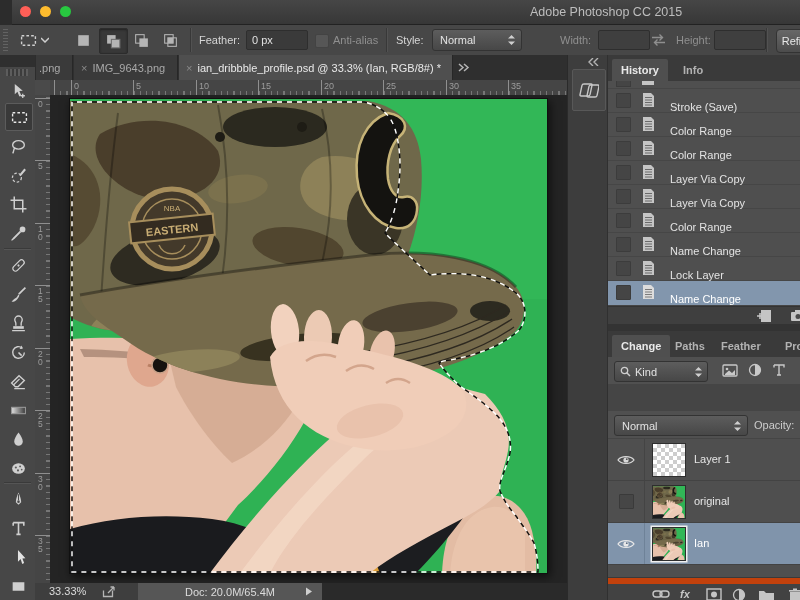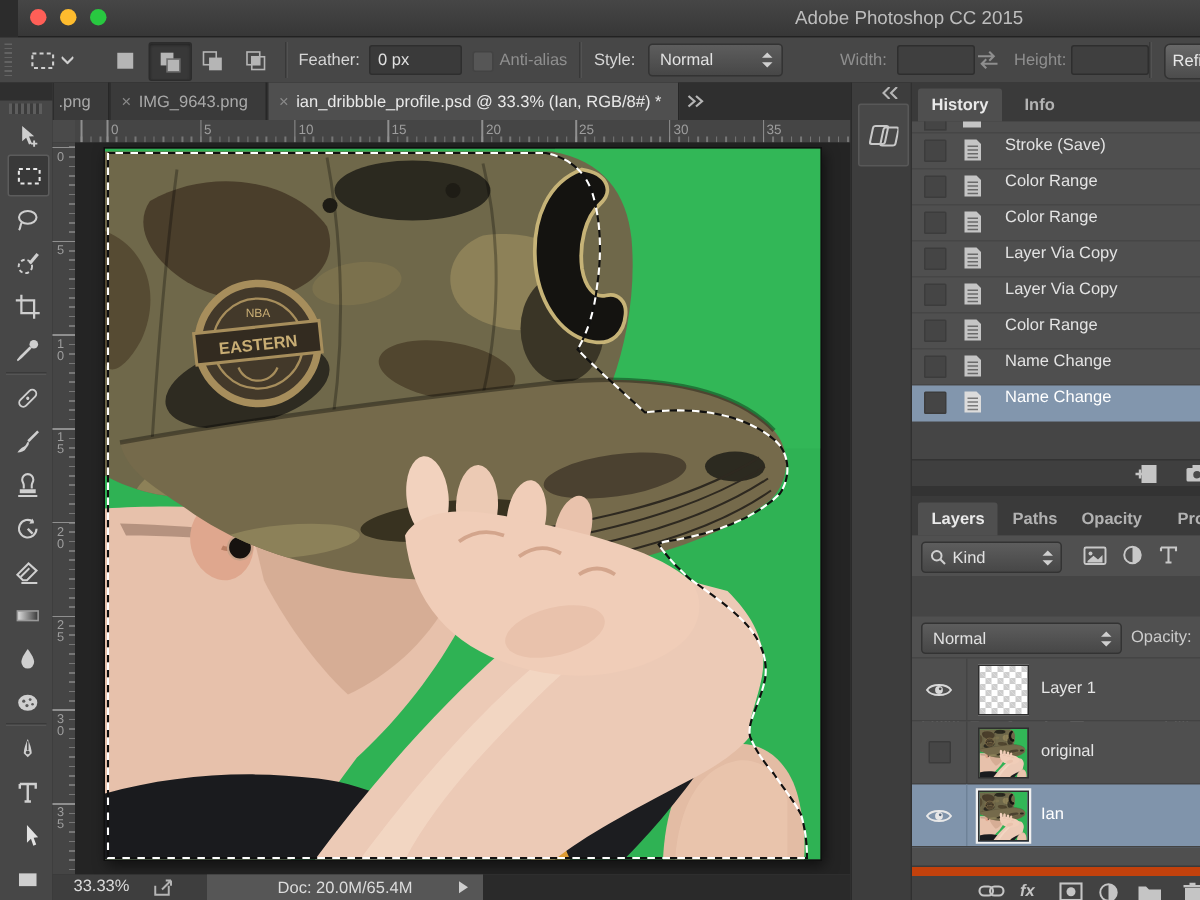--- a/index.html
+++ b/index.html
@@ -80,21 +80,21 @@
             display:flex;align-items:center;justify-content:center;}
   .panels{left:607px;top:55px;width:193px;height:545px;background:#454545;border-left:1px solid #303030;overflow:hidden;}
   .ptabrow{left:0;width:193px;height:26px;background:#3a3a3a;}
   .ptab{position:absolute;top:4px;height:22px;display:flex;align-items:center;padding:0 9px;
         font-size:11px;font-weight:bold;color:#b2b2b2;border-radius:2px 2px 0 0;box-sizing:border-box;}
   .ptab.active{background:#4f4f4f;color:#e9e9e9;}
   .hlist{left:0;top:26px;width:193px;background:#4f4f4f;}
   .hrow{position:relative;height:24px;border-bottom:1px solid #464646;box-sizing:border-box;}
   .hrow .well{position:absolute;left:8px;top:4px;width:13px;height:13px;background:#454545;border:1px solid #3c3c3c;border-radius:1px;}
   .hrow .dicon{position:absolute;left:34px;top:3px;}
-  .hrow .hlabel{position:absolute;left:62px;top:2px;font-size:11px;color:#e3e3e3;white-space:nowrap;}
+  .hrow .hlabel{position:absolute;left:62px;top:12px;font-size:11px;color:#e3e3e3;white-space:nowrap;}
   .hrow.selected{background:#8296ad;border-bottom:none;}
   .hrow.selected .hlabel{color:#fff;}
   .hsliver{position:relative;height:7px;border-bottom:1px solid #464646;overflow:hidden;}
   .pfooter{left:0;width:193px;height:18px;background:#3f3f3f;border-top:1px solid #333;}
   .pgap{left:0;width:193px;background:#333;}
   .lbody{left:0;width:193px;background:#505050;}
   .lrowbar{position:relative;width:193px;box-sizing:border-box;}
   .kindcombo{left:6px;top:4px;width:92px;height:19px;}
   .blendcombo{left:6px;top:4px;width:132px;height:19px;}
   .inlabel{position:absolute;font-size:11px;color:#cccccc;white-space:nowrap;}
@@ -577,20 +577,30 @@
     <div class="hrow">
       <div class="well"></div>
       <span class="dicon">
           <svg width="13" height="16" viewBox="0 0 13 16">
             <path d="M1,1 H9 L12,4 V15 H1 Z" fill="#c5c5c5"></path>
             <path d="M3,5.5 h7 M3,8 h7 M3,10.5 h7 M3,13 h7" stroke="#6a6a6a" stroke-width="1"></path>
           </svg>
         </span>
       <span class="hlabel">Name Change</span>
     </div>
+    <div class="hrow">
+      <div class="well"></div>
+      <span class="dicon">
+          <svg width="13" height="16" viewBox="0 0 13 16">
+            <path d="M1,1 H9 L12,4 V15 H1 Z" fill="#c5c5c5"></path>
+            <path d="M3,5.5 h7 M3,8 h7 M3,10.5 h7 M3,13 h7" stroke="#6a6a6a" stroke-width="1"></path>
+          </svg>
+        </span>
+      <span class="hlabel">Lock Layer</span>
+    </div>
     <div class="hrow selected">
       <div class="well"></div>
       <span class="dicon">
           <svg width="13" height="16" viewBox="0 0 13 16">
             <path d="M1,1 H9 L12,4 V15 H1 Z" fill="#dcdcdc"></path>
             <path d="M3,5.5 h7 M3,8 h7 M3,10.5 h7 M3,13 h7" stroke="#7a7a7a" stroke-width="1"></path>
           </svg>
         </span>
       <span class="hlabel">Name Change</span>
     </div>
@@ -609,27 +619,27 @@
           <rect x="5" y="1" width="6" height="3" fill="#c5c5c5"></rect>
           <circle cx="8" cy="7.5" r="2.5" fill="#4a4a4a"></circle>
         </svg>
     </div>
   </div>
 
   <div class="abs pgap" style="top:269px;height:7px"></div>
 
   <div class="abs ptabrow" style="top:276px">
     <div class="ptab active" style="left:4px">
-        <span>Layers</span>
+        <span>Change</span>
       </div>
     <div class="ptab" style="left:58px">
         <span>Paths</span>
       </div>
     <div class="ptab" style="left:104px">
-        <span>Opacity</span>
+        <span>Feather</span>
       </div>
     <div class="ptab" style="left:168px">
         <span>Properties</span>
       </div>
   </div>
 
   <div class="abs lbody lrowbar" style="top:302px;height:27px">
     <div class="abs combo kindcombo">
       <svg width="11" height="11" viewBox="0 0 11 11" style="margin-left:5px">
           <circle cx="4.5" cy="4.5" r="3.2" fill="none" stroke="#cfcfcf" stroke-width="1.3"></circle>

